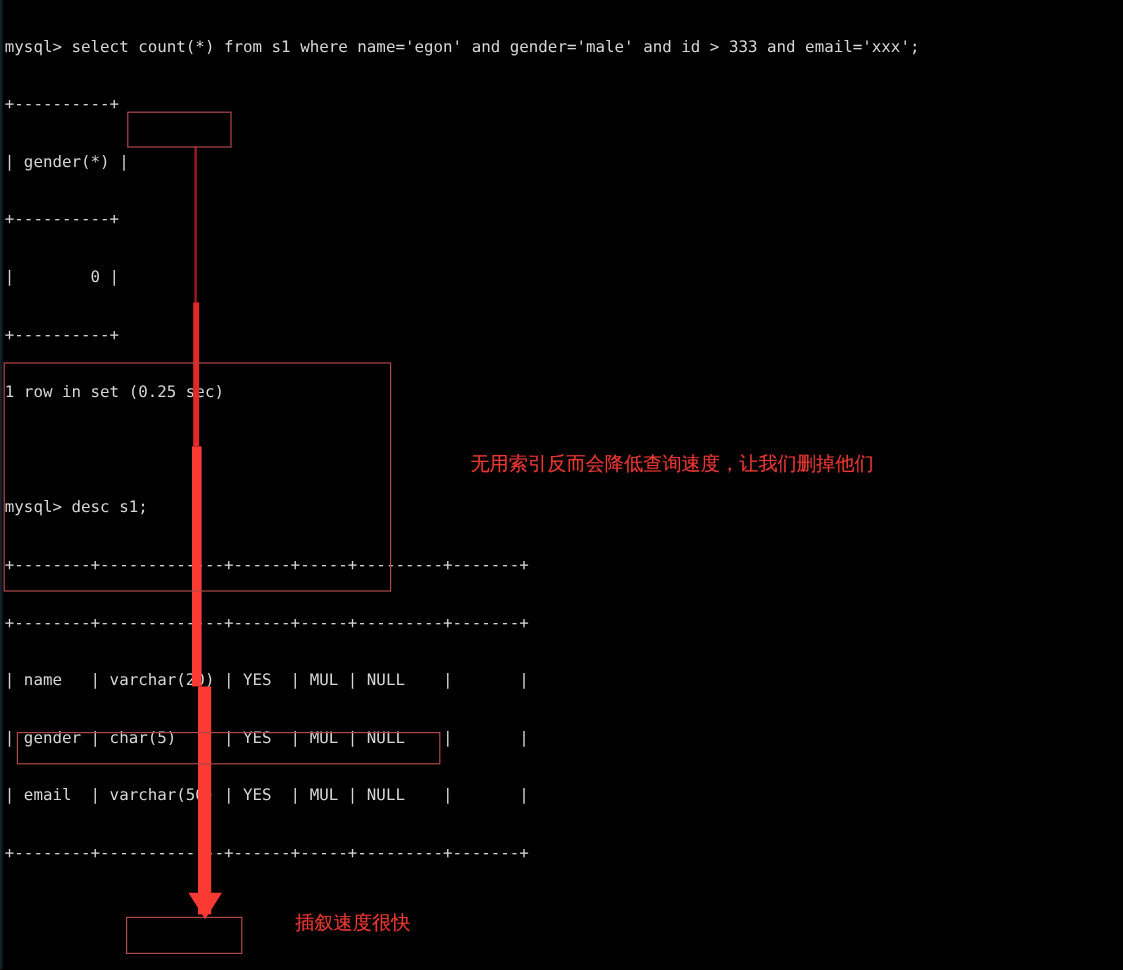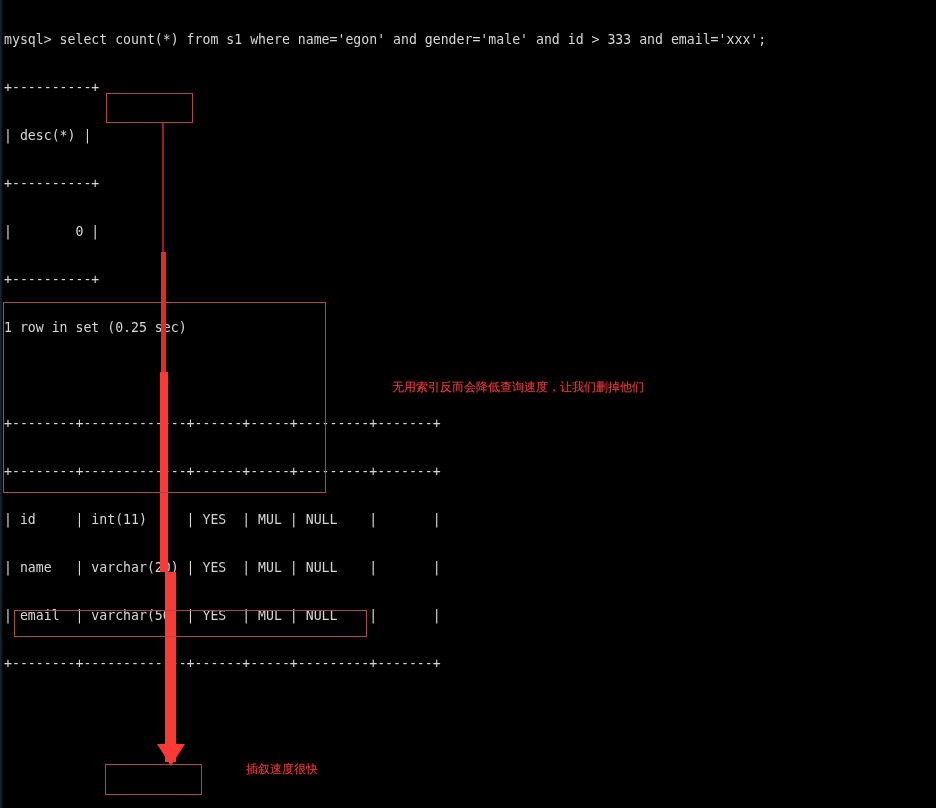--- a/index.html
+++ b/index.html
@@ -61,47 +61,48 @@
     width: 0; height: 0;
     border-left: 14px solid transparent;
     border-right: 14px solid transparent;
     border-top: 22px solid #fb3a33;
     pointer-events: none;
   }
 
   .cn-note {
     position: absolute;
     font-family: "DejaVu Sans", sans-serif;
-    font-size: 12px;
+    font-size: 16px;
     line-height: 18px;
     color: #e23a34;
     white-space: nowrap;
     text-shadow: 0 0 1px #7a1512;
   }
 </style>
 </head>
 <body>
 
 <div id="screen">
 
   <div id="left-edge"></div>
 
   <div class="term">
     <div class="ln">mysql&gt; select count(*) from s1 where name='egon' and gender='male' and id &gt; 333 and email='xxx';</div>
     <div class="ln">+----------+</div>
-    <div class="ln">| desc(*) |</div>
+    <div class="ln">| gender(*) |</div>
     <div class="ln">+----------+</div>
     <div class="ln">|        0 |</div>
     <div class="ln">+----------+</div>
     <div class="ln">1 row in set (0.25 sec)</div>
     <div class="ln"></div>
+    <div class="ln">mysql&gt; desc s1;</div>
     <div class="ln">+--------+-------------+------+-----+---------+-------+</div>
     <div class="ln">+--------+-------------+------+-----+---------+-------+</div>
-    <div class="ln">| id     | int(11)     | YES  | MUL | NULL    |       |</div>
     <div class="ln">| name   | varchar(20) | YES  | MUL | NULL    |       |</div>
+    <div class="ln">| gender | char(5)     | YES  | MUL | NULL    |       |</div>
     <div class="ln">| email  | varchar(50) | YES  | MUL | NULL    |       |</div>
     <div class="ln">+--------+-------------+------+-----+---------+-------+</div>
     
     
     
     
     
     
     
     

